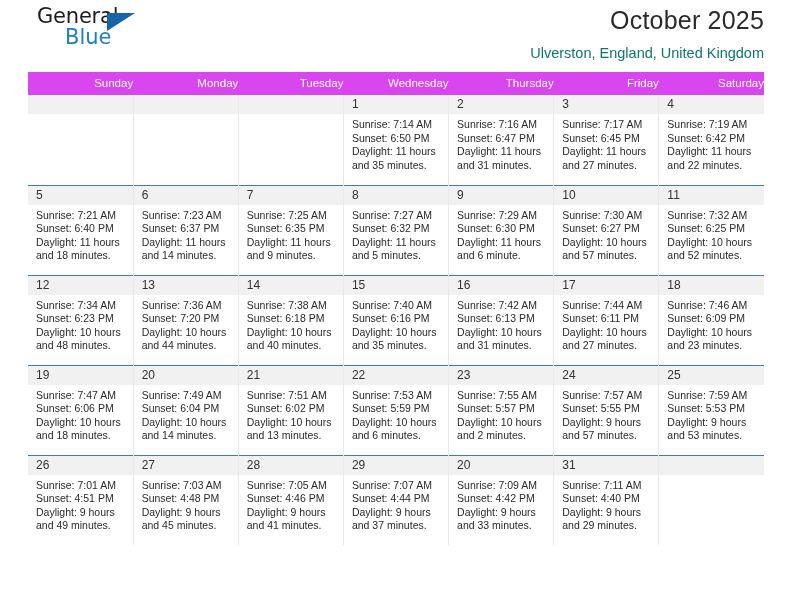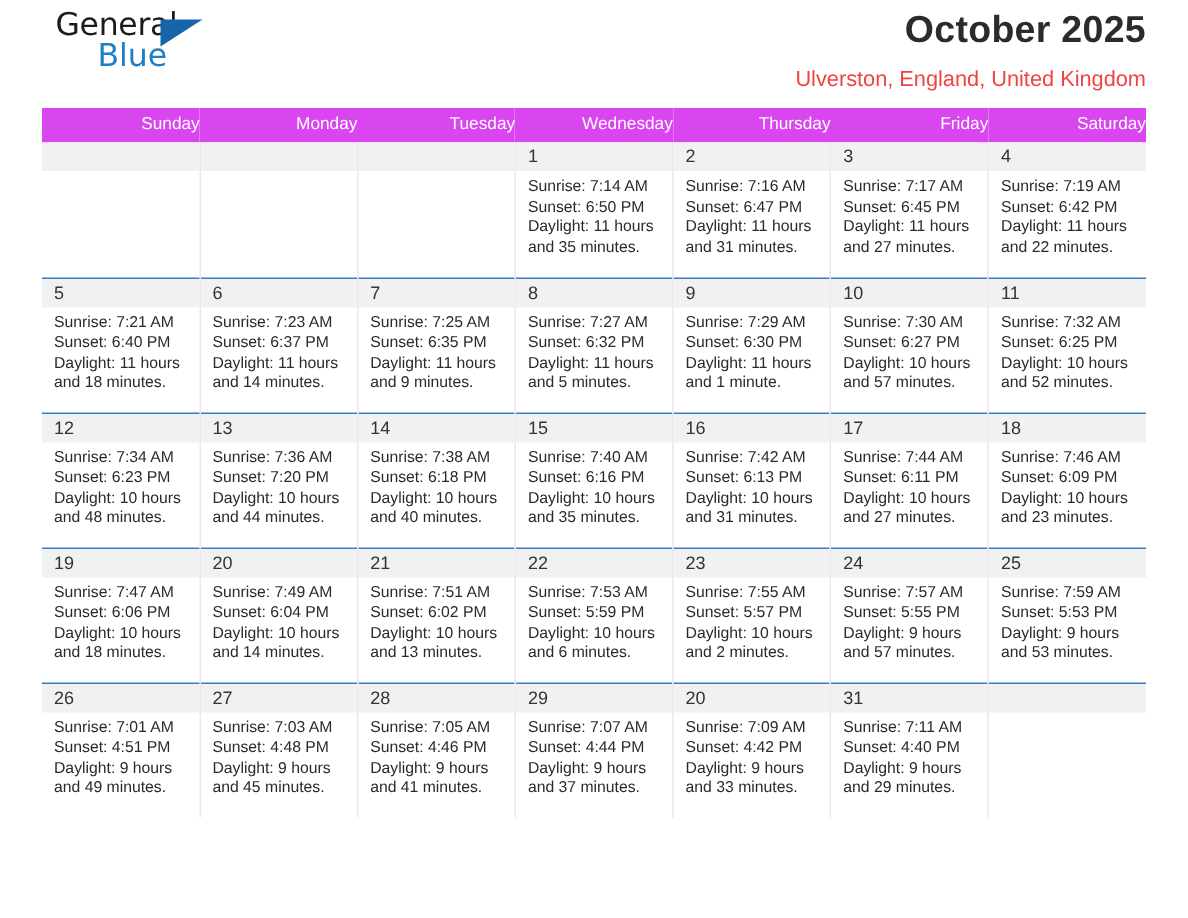--- a/index.html
+++ b/index.html
@@ -57,30 +57,30 @@
     font-family: "DejaVu Sans", sans-serif;
     font-weight: 400;
   }
 
   .title {
     position: absolute;
     right: 0;
     top: 6px;
     font-size: 25px;
     color: #2b2b2b;
-    font-weight: 700;
+    font-weight: 400;
     letter-spacing: 0.2px;
     margin-left: 25px;
   }
   .subtitle {
     position: absolute;
     right: 0;
     top: 45px;
     font-size: 14.5px;
-    color: #ef4444;
+    color: #0f766e;
     font-weight: 400;
   }
 
   
   .calendar {
     margin: 0 28px;
     width: 736px;
     border-collapse: collapse;
     table-layout: fixed;
   }
@@ -233,21 +233,21 @@
               <div>Daylight: 11 hours</div>
               <div>and 5 minutes.</div>
             </div>
           </td>
           <td>
             <div class="daynum">9</div>
             <div class="cellbody">
               <div>Sunrise: 7:29 AM</div>
               <div>Sunset: 6:30 PM</div>
               <div>Daylight: 11 hours</div>
-              <div>and 1 minute.</div>
+              <div>and 6 minute.</div>
             </div>
           </td>
           <td>
             <div class="daynum">10</div>
             <div class="cellbody">
               <div>Sunrise: 7:30 AM</div>
               <div>Sunset: 6:27 PM</div>
               <div>Daylight: 10 hours</div>
               <div>and 57 minutes.</div>
             </div>

